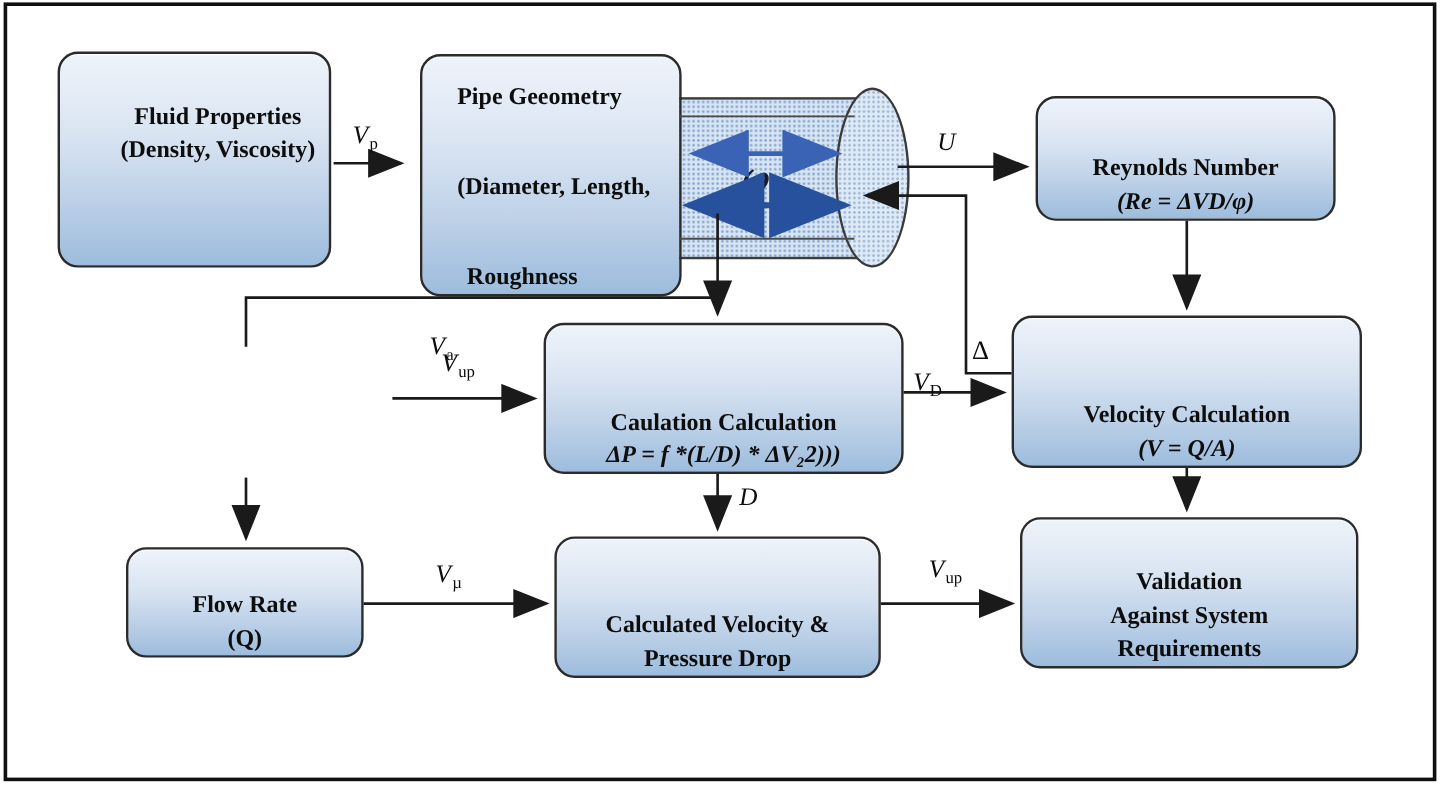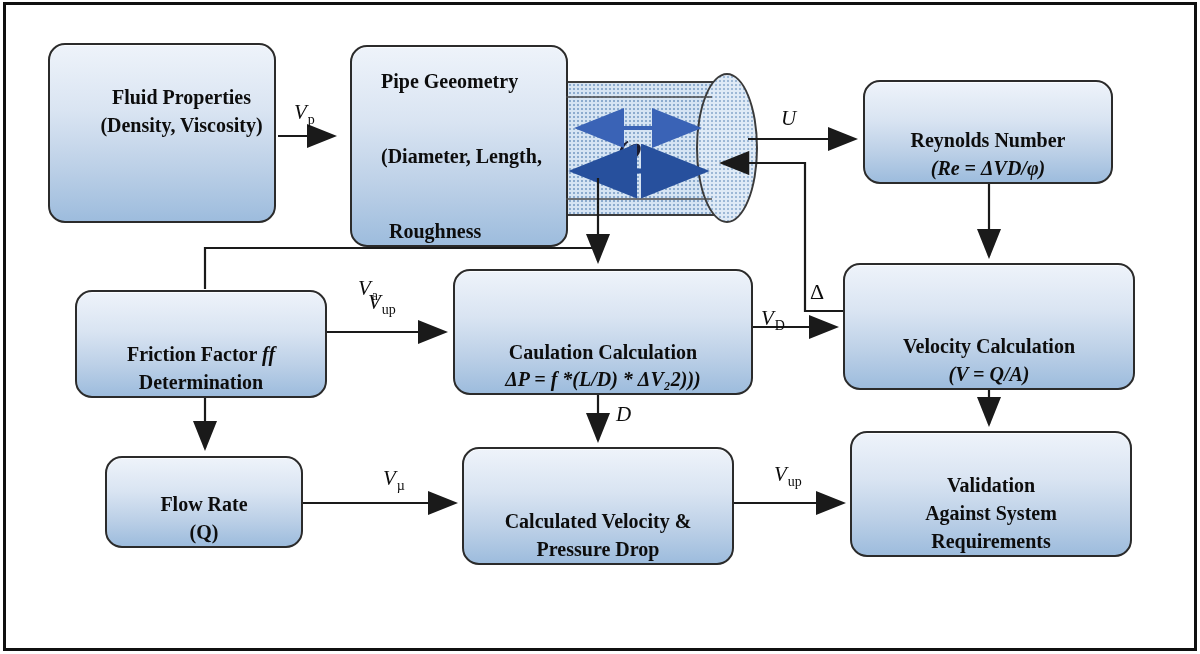--- a/index.html
+++ b/index.html
@@ -70,24 +70,20 @@
     <div>Pipe Geeometry</div>
     <div>(Diameter, Length,</div>
     <div style="padding-left:8px;">Roughness</div>
   </div>
 
   <div class="node" style="left:863px;top:80px;width:250px;height:104px;">
     <div>Reynolds Number</div>
     <div class="eq">(Re = ΔVD/φ)</div>
   </div>
 
-  <div class="node" style="left:75px;top:290px;width:252px;height:108px;">
-    <div><span>Friction Factor </span><span class="it">ff</span></div>
-    <div>Determination</div>
-  </div>
 
   <div class="node" style="left:453px;top:269px;width:300px;height:126px;line-height:27px;">
     <div>Caulation Calculation</div>
     <div class="eq">ΔP = f *(L/D) * ΔV₂2)))</div>
   </div>
 
   <div class="node" style="left:843px;top:263px;width:292px;height:127px;">
     <div>Velocity Calculation</div>
     <div class="eq">(V = Q/A)</div>
   </div>
@@ -149,18 +145,18 @@
   <div class="elabel" style="left:358px;top:228px;margin-top:48px;"><span>V</span><span class="sub">a</span></div>
 
   <div class="elabel" style="left:368px;top:290px;"><span>V</span><span class="sub">up</span></div>
 
   <div class="elabel" style="left:761px;top:306px;"><span>V</span><span class="sub">D</span></div>
 
   <div class="elabel upright" style="left:810px;top:280px;font-size:22px;"><span>Δ</span></div>
 
   <div class="elabel" style="left:616px;top:402px;"><span>D</span></div>
 
-  <div class="elabel" style="left:383px;top:466px;text-align:right;"><span>V</span><span class="sub">µ</span></div>
+  <div class="elabel" style="left:363px;top:466px;text-align:right;"><span>V</span><span class="sub">µ</span></div>
 
   <div class="elabel" style="left:774px;top:462px;"><span>V</span><span class="sub">up</span></div>
 
   <div class="frame"></div>
 </div>
 
 </body></html>

